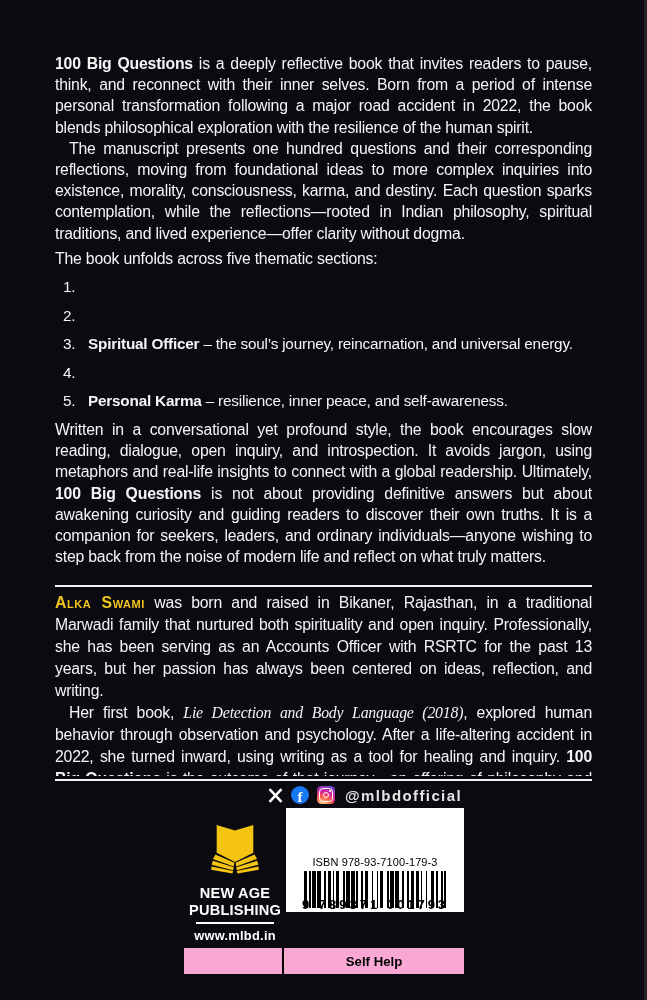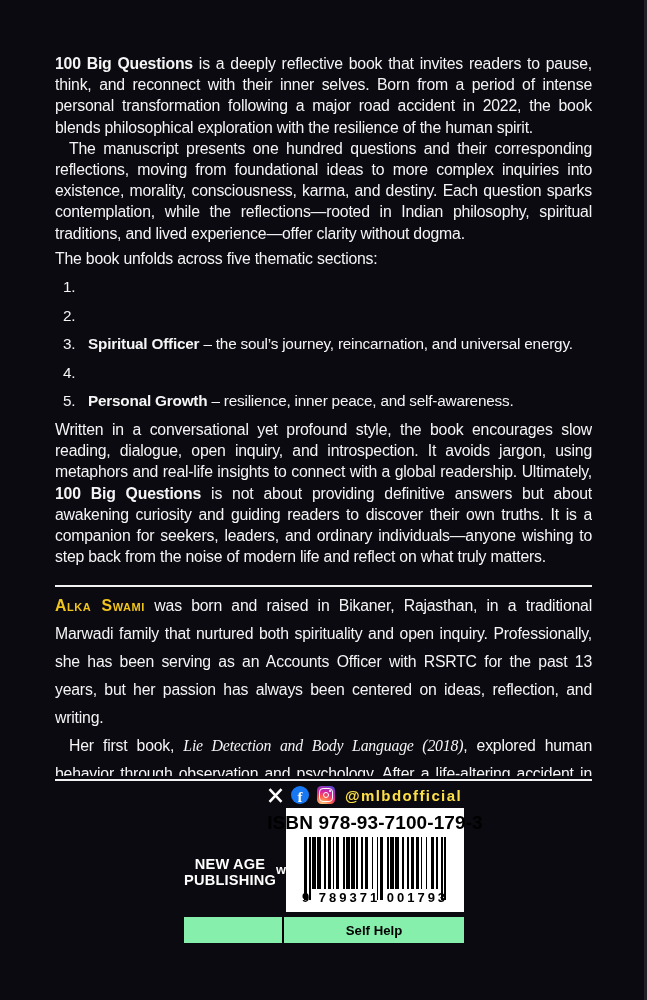--- a/index.html
+++ b/index.html
@@ -9,65 +9,65 @@
     font-family:"Liberation Sans",sans-serif;
   }
   .edge{position:absolute;right:0;top:0;width:3px;height:100%;background:#212127;}
 
   
   .synopsis{position:absolute;left:55px;top:53px;width:537px;height:530px;overflow:hidden;}
   .author{position:absolute;left:55px;top:592px;width:537px;height:184px;overflow:hidden;}
   .para{margin:0;font-size:15.8px;line-height:21.2px;letter-spacing:-0.2px;}
   .justify{text-align:justify;}
   .indent{text-indent:14px;}
-  .author .para{line-height:28px;}
+  .author .para{line-height:22px;}
   .seg-b{font-weight:bold;}
   .seg-i{font-style:italic;font-family:Liberation Serif, serif;}
   .seg-name{color:#f2c51d;font-weight:bold;font-variant:small-caps;letter-spacing:0.6px;}
   .intro{margin-top:4px;}
   .toc{list-style:none;margin:7px 0 0 0;padding:0 0 0 8px;}
   .toc-item{display:flex;margin-bottom:7.4px;white-space:nowrap;font-size:15.3px;line-height:21.2px;letter-spacing:-0.2px;}
   .toc-num{width:25px;flex:none;}
   .closing{margin-top:2px;}
 
   .divider{position:absolute;left:55px;width:537px;height:2px;background:#f2f2f2;}
   .d1{top:585px;}
   .d2{top:779px;}
 
   
   .bottom{position:absolute;left:184px;top:785px;width:280px;}
   .social{display:flex;align-items:center;justify-content:flex-end;gap:8px;height:20px;margin-bottom:3px;padding-right:2px;}
-  .handle{font-weight:bold;font-size:15px;letter-spacing:1.4px;color:#fde047;margin-left:2px;}
+  .handle{font-weight:bold;font-size:15px;letter-spacing:1.4px;color:#e5e5e5;margin-left:2px;}
   .xicon{width:15px;height:15px;display:block;}
   .xicon svg{width:15px;height:15px;display:block;}
   .fbicon{position:relative;width:18px;height:18px;border-radius:50%;background:#1877f2;overflow:hidden;flex:none;}
   .fbicon .f{position:absolute;left:0;right:0;bottom:-2px;text-align:center;color:#fff;
     font-weight:bold;font-size:15px;font-style:normal;font-family:"Liberation Serif",serif;}
   .igicon{position:relative;width:18px;height:18px;border-radius:4.5px;flex:none;
     background:radial-gradient(circle at 28% 115%, #fdf497 0%, #fd5949 42%, #d6249f 63%, #9b36b7 80%, #285aeb 100%);}
   .ig-frame{position:absolute;left:2.4px;top:2.4px;right:2.4px;bottom:2.4px;border:1.6px solid #fff;border-radius:4px;box-sizing:border-box;}
   .ig-lens{position:absolute;left:5.8px;top:5.8px;width:6.4px;height:6.4px;border:1.5px solid #fff;border-radius:50%;box-sizing:border-box;}
   .ig-dot{position:absolute;right:4px;top:3.8px;width:1.8px;height:1.8px;background:#fff;border-radius:50%;}
 
   .grid{display:flex;}
-  .pub-col{width:102px;display:flex;flex-direction:row;align-items:center;padding-top:15px;box-sizing:border-box;}
+  .pub-col{width:102px;display:flex;flex-direction:column;align-items:center;padding-top:15px;box-sizing:border-box;}
   .book-logo{width:64px;height:53px;display:block;}
   .pub-name{font-weight:bold;font-size:14.6px;line-height:16.5px;letter-spacing:0.2px;text-align:center;margin-top:9px;color:#fff;}
   .pub-rule{width:78px;height:2px;background:#fff;margin-top:4px;}
   .pub-site{font-weight:bold;font-size:12.8px;margin-top:4px;color:#fff;letter-spacing:0.3px;}
 
   .isbn-box{width:178px;height:104px;background:#fff;color:#000;display:flex;flex-direction:column;align-items:center;padding-top:4px;box-sizing:border-box;}
-  .isbn-label{font-weight:bold;font-size:19px;letter-spacing:0.1px;white-space:nowrap;}
+  .isbn-label{font-weight:normal;font-size:11px;letter-spacing:0.1px;white-space:nowrap;margin-top:44px;}
   .barcode{display:flex;align-items:flex-start;justify-content:center;height:64px;margin-top:3px;overflow:hidden;}
   .barcode .bar{background:#000;height:52px;flex:none;}
   .barcode .bar.tall{height:63px;}
   .barcode .gap{flex:none;}
   .barcode-digits{font-weight:bold;font-size:13px;letter-spacing:3px;margin-top:-11px;position:relative;white-space:nowrap;}
 
-  .cat-bar{display:flex;margin-top:5px;height:26px;background:#86efac;}
+  .cat-bar{display:flex;margin-top:5px;height:26px;background:#f9a8d4;}
   .cat-left{width:100px;border-right:2.5px solid #000;box-sizing:border-box;}
   .cat-right{flex:1;display:flex;align-items:center;justify-content:center;color:#000;font-weight:bold;font-size:13.2px;}
 </style>
 </head>
 <body>
 
 <div class="page">
 
   <section class="synopsis">
     <p class="para justify"><span class="seg-b">100 Big Questions</span><span> is a deeply reflective book that invites readers to pause, think, and reconnect with their inner selves. Born from a period of intense personal transformation following a major road accident in 2022, the book blends philosophical exploration with the resilience of the human spirit.</span></p>
@@ -82,21 +82,21 @@
       </li>
       <li class="toc-item">
         <span class="toc-num">3.</span>
         <span><b class="seg-b">Spiritual Officer</b> <span>– the soul’s journey, reincarnation, and universal energy.</span></span>
       </li>
       <li class="toc-item">
         <span class="toc-num">4.</span>
       </li>
       <li class="toc-item">
         <span class="toc-num">5.</span>
-        <span><b class="seg-b">Personal Growth</b> <span>– resilience, inner peace, and self-awareness.</span></span>
+        <span><b class="seg-b">Personal Karma</b> <span>– resilience, inner peace, and self-awareness.</span></span>
       </li>
     </ol>
     <p class="para justify closing"><span>Written in a conversational yet profound style, the book encourages slow reading, dialogue, open inquiry, and introspection. It avoids jargon, using metaphors and real-life insights to connect with a global readership. Ultimately, </span><span class="seg-b">100 Big Questions</span><span> is not about providing definitive answers but about awakening curiosity and guiding readers to discover their own truths. It is a companion for seekers, leaders, and ordinary individuals—anyone wishing to step back from the noise of modern life and reflect on what truly matters.</span></p>
   </section>
 
   <div class="divider d1"></div>
 
   <section class="author">
     <p class="para justify"><span class="seg-name">Alka Swami</span><span> was born and raised in Bikaner, Rajasthan, in a traditional Marwadi family that nurtured both spirituality and open inquiry. Professionally, she has been serving as an Accounts Officer with RSRTC for the past 13 years, but her passion has always been centered on ideas, reflection, and writing.</span></p>
     <p class="para justify indent"><span>Her first book, </span><span class="seg-i">Lie Detection and Body Language (2018)</span><span>, explored human behavior through observation and psychology. After a life-altering accident in 2022, she turned inward, using writing as a tool for healing and inquiry. </span><span class="seg-b">100 Big Questions</span><span> is the outcome of that journey—an offering of philosophy and reflection rooted in Indian wisdom yet accessible to readers worldwide.</span></p>

